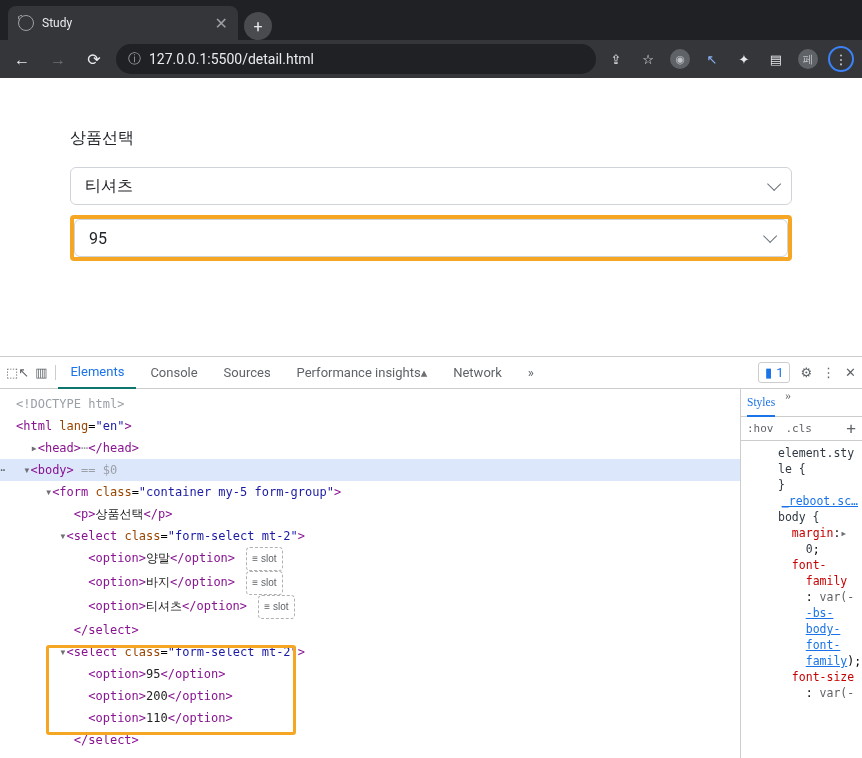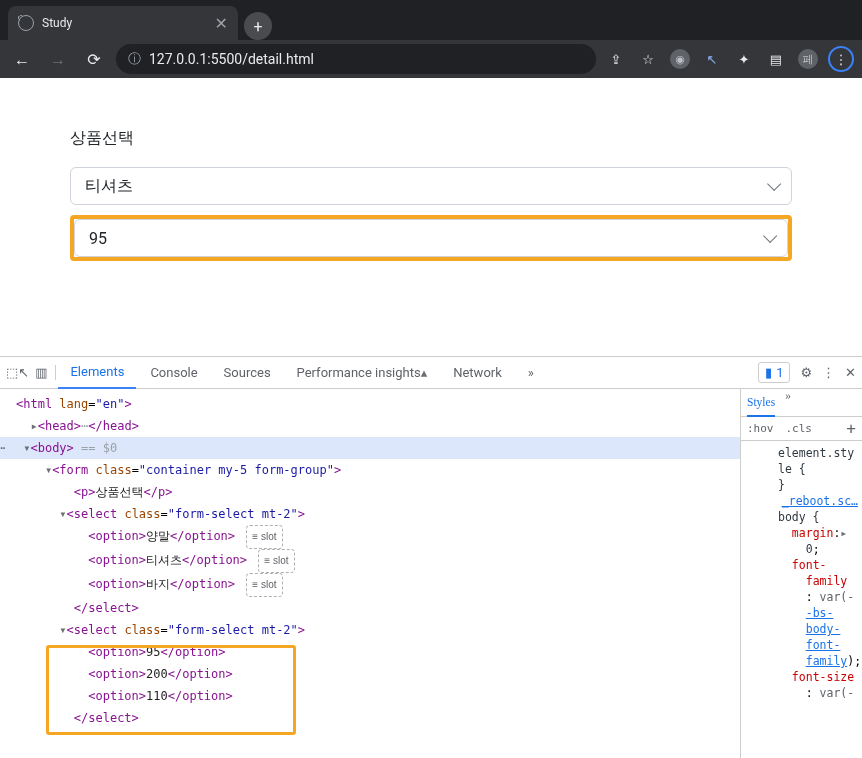--- a/index.html
+++ b/index.html
@@ -164,21 +164,21 @@
 .dt-inspect { display: flex; gap: 6px; padding-right: 8px; border-right: 1px solid #cdcdcd; }
 .dt-tab {
   padding: 0 12px;
   height: 32px;
   display: flex; align-items: center;
   color: #5f6368;
   font-size: 13px;
 }
 .dt-tab.active {
   color: #1a73e8;
-  border-bottom: 2px solid #3b82f6;
+  border-bottom: 2px solid #0f766e;
 }
 .dt-right { margin-left: auto; display: flex; align-items: center; gap: 10px; }
 .dt-badge {
   display: flex; align-items: center; gap: 4px;
   color: #1a73e8;
   border: 1px solid #cdcdcd;
   padding: 2px 6px;
   border-radius: 3px;
 }
 .dt-body { display: flex; flex: 1; overflow: hidden; }
@@ -313,29 +313,30 @@
     <div class="dt-tab">»</div>
     <div class="dt-right">
       <div class="dt-badge">▮ <span>1</span></div>
       <span style="color:#5f6368;">⚙</span>
       <span style="color:#5f6368;">⋮</span>
       <span style="color:#5f6368;">✕</span>
     </div>
   </div>
   <div class="dt-body">
     <div class="dom-panel">
+      <div class="dom-line"><span class="doctype">&lt;!DOCTYPE html&gt;</span></div>
       <div class="dom-line"><span class="tag">&lt;html</span> <span class="attr">lang</span>=<span class="val">"en"</span><span class="tag">&gt;</span></div>
       <div class="dom-line">  <span class="tri">▸</span><span class="tag">&lt;head&gt;</span><span class="doctype">⋯</span><span class="tag">&lt;/head&gt;</span></div>
       <div class="dom-line selected" style="position:relative;"><span class="crumb-dots">⋯</span> <span class="tri">▾</span><span class="tag">&lt;body&gt;</span> <span class="doctype">== $0</span></div>
       <div class="dom-line">    <span class="tri">▾</span><span class="tag">&lt;form</span> <span class="attr">class</span>=<span class="val">"container my-5 form-group"</span><span class="tag">&gt;</span></div>
       <div class="dom-line">        <span class="tag">&lt;p&gt;</span><span class="txt">상품선택</span><span class="tag">&lt;/p&gt;</span></div>
       <div class="dom-line">      <span class="tri">▾</span><span class="tag">&lt;select</span> <span class="attr">class</span>=<span class="val">"form-select mt-2"</span><span class="tag">&gt;</span></div>
       <div class="dom-line">          <span class="tag">&lt;option&gt;</span><span class="txt">양말</span><span class="tag">&lt;/option&gt;</span> <span class="slot-badge">slot</span></div>
+      <div class="dom-line">          <span class="tag">&lt;option&gt;</span><span class="txt">바지</span><span class="tag">&lt;/option&gt;</span> <span class="slot-badge">slot</span></div>
       <div class="dom-line">          <span class="tag">&lt;option&gt;</span><span class="txt">티셔츠</span><span class="tag">&lt;/option&gt;</span> <span class="slot-badge">slot</span></div>
-      <div class="dom-line">          <span class="tag">&lt;option&gt;</span><span class="txt">바지</span><span class="tag">&lt;/option&gt;</span> <span class="slot-badge">slot</span></div>
       <div class="dom-line">        <span class="tag">&lt;/select&gt;</span></div>
       <div class="dom-line">      <span class="tri">▾</span><span class="tag">&lt;select</span> <span class="attr">class</span>=<span class="val">"form-select mt-2"</span><span class="tag">&gt;</span></div>
       <div class="dom-line">          <span class="tag">&lt;option&gt;</span><span class="txt">95</span><span class="tag">&lt;/option&gt;</span></div>
       <div class="dom-line">          <span class="tag">&lt;option&gt;</span><span class="txt">200</span><span class="tag">&lt;/option&gt;</span></div>
       <div class="dom-line">          <span class="tag">&lt;option&gt;</span><span class="txt">110</span><span class="tag">&lt;/option&gt;</span></div>
       <div class="dom-line">        <span class="tag">&lt;/select&gt;</span></div>
       <div class="highlight-box"></div>
     </div>
     <div class="styles-panel">
       <div class="styles-tabs">

